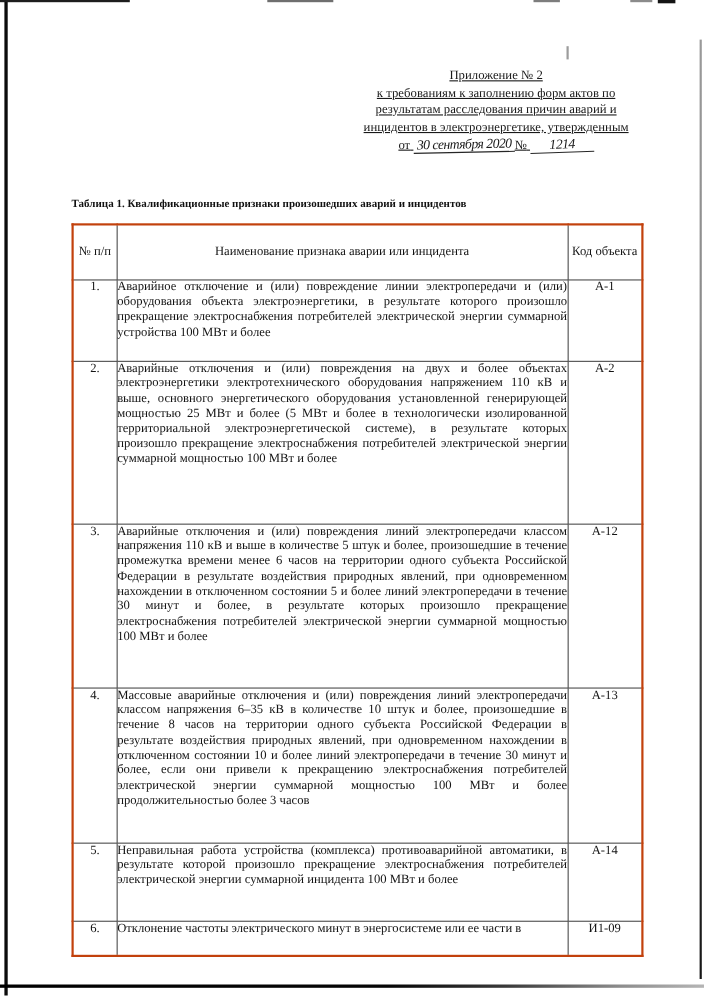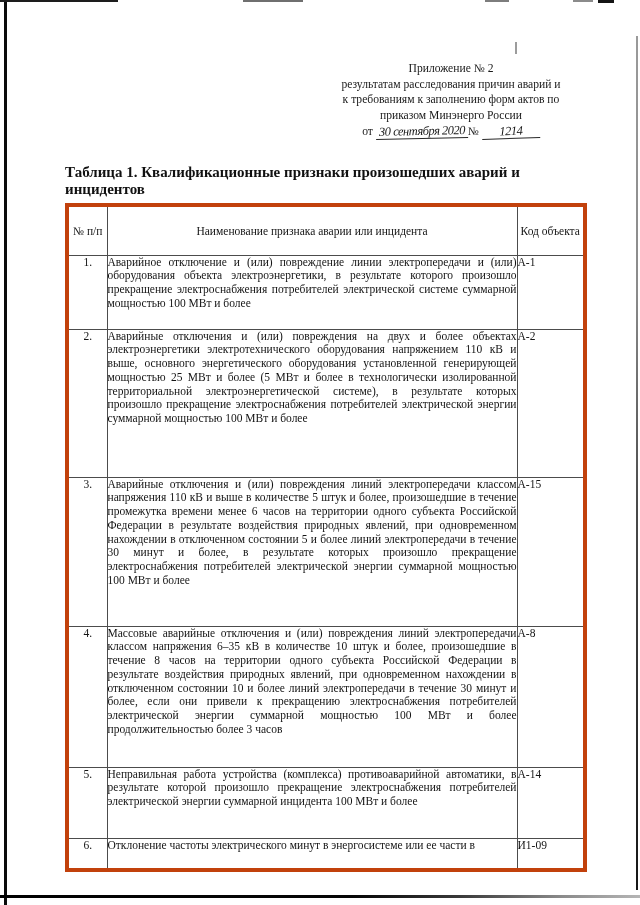--- a/index.html
+++ b/index.html
@@ -21,63 +21,63 @@
   .scan-top-c{left:485px;top:0;width:24px;height:2px;background:#7d7d7d;}
   .scan-top-d{left:573px;top:0;width:20px;height:2px;background:#8b8b8b;}
   .scan-top-e{left:598px;top:0;width:16px;height:3px;background:#141414;}
   .scan-bottom{left:0;top:895px;width:640px;height:3px;
     background:linear-gradient(to right,#000 0%,#050505 55%,#3a3a3a 72%,#8c8c8c 88%,#b5b5b5 100%);}
   .scan-tick{left:515px;top:42px;width:2px;height:12px;background:#9c9c9c;}
 
   
   .appendix{
     position:absolute;left:312px;top:61px;width:278px;
-    text-align:center;font-size:11.6px;line-height:15.6px;color:#191919;
+    text-align:center;font-size:11.6px;line-height:15.6px;color:#191919;text-decoration:underline;
   }
   .order-line{margin-top:1px;white-space:nowrap;}
   .hand{
     display:inline-block;
     font-style:italic;
     font-size:12.5px;
     letter-spacing:-0.5px;
     border-bottom:1.2px solid #262626;
     transform:rotate(-1.2deg);
     padding:0 3px 0 3px;
     line-height:13px;
   }
   .hand-number{min-width:52px;transform:rotate(-2deg);}
 
   
   .table-title{
-    position:absolute;left:65px;top:164px;width:525px;
-    font-weight:bold;font-size:15px;color:#111;
+    position:absolute;left:65px;top:180px;width:525px;
+    font-weight:bold;font-size:10px;color:#111;
   }
 
   
   table.qual{
     position:absolute;left:65px;top:203px;
     width:518px;border-collapse:collapse;table-layout:fixed;
     font-size:11.5px;line-height:13.8px;color:#141414;
   }
   table.qual col.c-num{width:40px;}
   table.qual col.c-name{width:410px;}
   table.qual col.c-code{width:68px;}
   table.qual th,table.qual td{
     border:1px solid #4c4c4c;
     padding:0;
     font-weight:normal;
   }
-  table.qual{border:4px solid #c2410c;}
+  table.qual{border:2px solid #c2410c;}
   thead tr{height:50px;}
   thead th{text-align:center;vertical-align:middle;line-height:14.5px;}
   thead th.h-name{padding:0 32px;}
   tbody td{vertical-align:top;}
   td.cell-num{text-align:center;padding-top:4px;}
   td.cell-text{text-align:justify;padding:3px 6px 2px 6px;}
-  td.cell-code{text-align:left;padding-top:4px;}
+  td.cell-code{text-align:center;padding-top:4px;}
   tbody tr:nth-child(1){height:74px;}
   tbody tr:nth-child(2){height:148px;}
   tbody tr:nth-child(3){height:149px;}
   tbody tr:nth-child(4){height:141px;}
   tbody tr:nth-child(5){height:71px;}
   tbody tr:nth-child(6){height:32px;}
 </style>
 </head>
 <body>
 
@@ -86,23 +86,23 @@
 <div class="scan-line scan-top-a"></div>
 <div class="scan-line scan-top-b"></div>
 <div class="scan-line scan-top-c"></div>
 <div class="scan-line scan-top-d"></div>
 <div class="scan-line scan-top-e"></div>
 <div class="scan-line scan-bottom"></div>
 <div class="scan-line scan-tick"></div>
 
 <div class="appendix">
   <div>Приложение № 2</div>
+  <div>к требованиям к заполнению форм актов по</div>
   <div>результатам расследования причин аварий и</div>
-  <div>к требованиям к заполнению форм актов по</div>
-  <div>приказом Минэнерго России</div>
+  <div>инцидентов в электроэнергетике, утвержденным</div>
   <div class="order-line">
     <span>от</span>
     <span class="hand">30 сентября 2020</span><span>№</span>
     <span class="hand hand-number">1214</span>
   </div>
 </div>
 
 <div class="table-title">Таблица 1. Квалификационные признаки произошедших аварий и инцидентов</div>
 
 <table class="qual">
@@ -114,37 +114,37 @@
   <thead>
     <tr>
       <th>№ п/п</th>
       <th class="h-name">Наименование признака аварии или инцидента</th>
       <th>Код объекта</th>
     </tr>
   </thead>
   <tbody>
     <tr>
       <td class="cell-num">1.</td>
-      <td class="cell-text">Аварийное отключение и (или) повреждение линии электропередачи и (или) оборудования объекта электроэнергетики, в результате которого произошло прекращение электроснабжения потребителей электрической системе суммарной мощностью 100 МВт и более</td>
+      <td class="cell-text">Аварийное отключение и (или) повреждение линии электропередачи и (или) оборудования объекта электроэнергетики, в результате которого произошло прекращение электроснабжения потребителей электрической энергии суммарной устройства 100 МВт и более</td>
       <td class="cell-code">А-1</td>
     </tr>
     <tr>
       <td class="cell-num">2.</td>
       <td class="cell-text">Аварийные отключения и (или) повреждения на двух и более объектах электроэнергетики электротехнического оборудования напряжением 110 кВ и выше, основного энергетического оборудования установленной генерирующей мощностью 25 МВт и более (5 МВт и более в технологически изолированной территориальной электроэнергетической системе), в результате которых произошло прекращение электроснабжения потребителей электрической энергии суммарной мощностью 100 МВт и более</td>
       <td class="cell-code">А-2</td>
     </tr>
     <tr>
       <td class="cell-num">3.</td>
       <td class="cell-text">Аварийные отключения и (или) повреждения линий электропередачи классом напряжения 110 кВ и выше в количестве 5 штук и более, произошедшие в течение промежутка времени менее 6 часов на территории одного субъекта Российской Федерации в результате воздействия природных явлений, при одновременном нахождении в отключенном состоянии 5 и более линий электропередачи в течение 30 минут и более, в результате которых произошло прекращение электроснабжения потребителей электрической энергии суммарной мощностью 100 МВт и более</td>
-      <td class="cell-code">А-15</td>
+      <td class="cell-code">А-12</td>
     </tr>
     <tr>
       <td class="cell-num">4.</td>
       <td class="cell-text">Массовые аварийные отключения и (или) повреждения линий электропередачи классом напряжения 6–35 кВ в количестве 10 штук и более, произошедшие в течение 8 часов на территории одного субъекта Российской Федерации в результате воздействия природных явлений, при одновременном нахождении в отключенном состоянии 10 и более линий электропередачи в течение 30 минут и более, если они привели к прекращению электроснабжения потребителей электрической энергии суммарной мощностью 100 МВт и более продолжительностью более 3 часов</td>
-      <td class="cell-code">А-8</td>
+      <td class="cell-code">А-13</td>
     </tr>
     <tr>
       <td class="cell-num">5.</td>
       <td class="cell-text">Неправильная работа устройства (комплекса) противоаварийной автоматики, в результате которой произошло прекращение электроснабжения потребителей электрической энергии суммарной инцидента 100 МВт и более</td>
       <td class="cell-code">А-14</td>
     </tr>
     <tr>
       <td class="cell-num">6.</td>
       <td class="cell-text">Отклонение частоты электрического минут в энергосистеме или ее части в</td>
       <td class="cell-code">И1-09</td>

